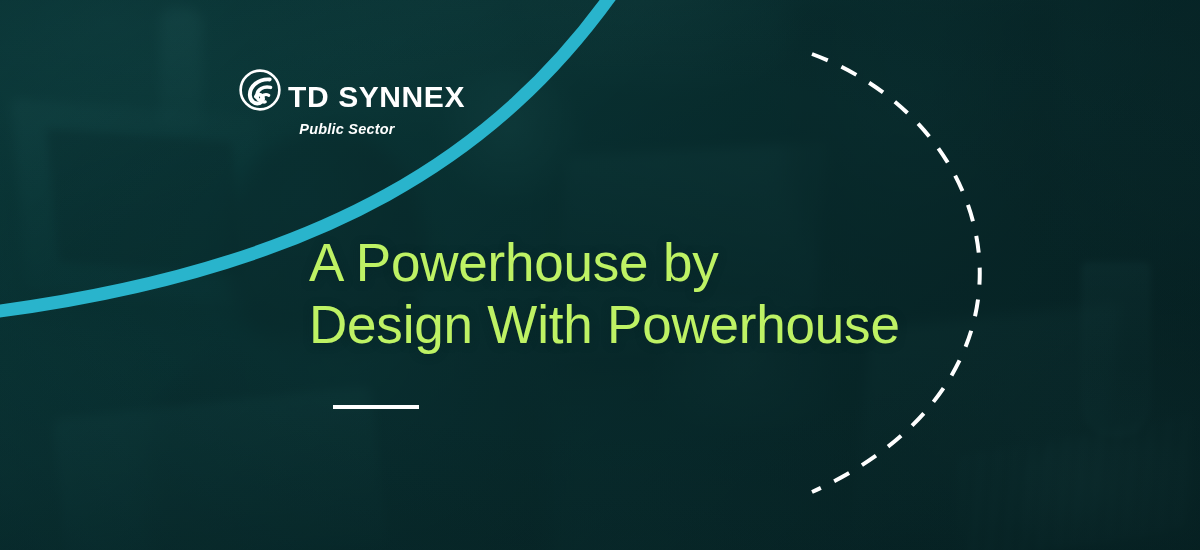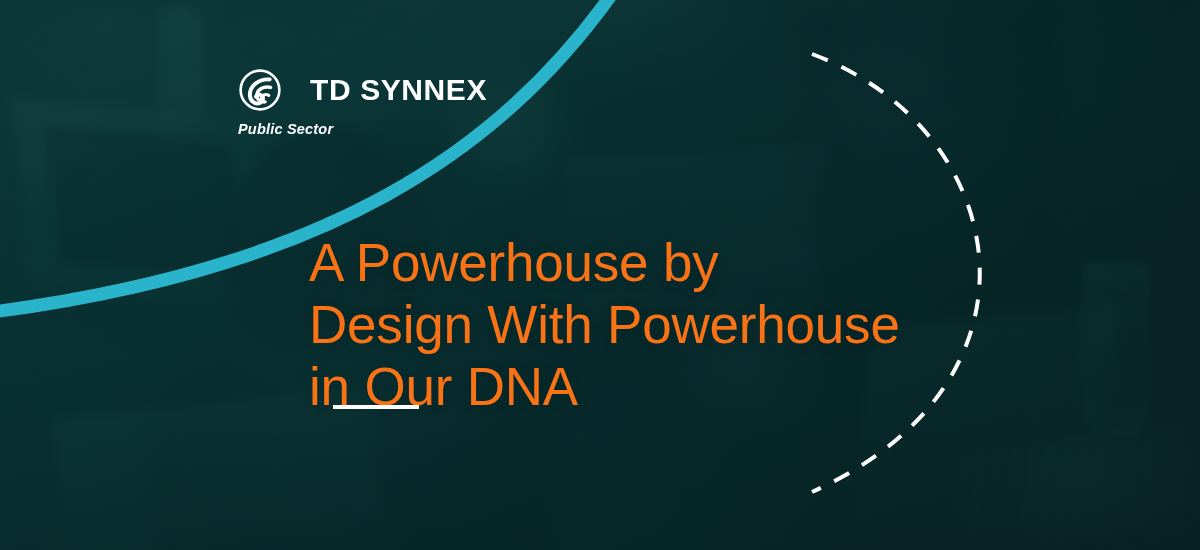--- a/index.html
+++ b/index.html
@@ -194,56 +194,56 @@
   }
 
   .logo-block {
     position: absolute;
     left: 238px;
     top: 68px;
     width: 220px;
   }
   .logo-row {
     display: flex;
-    align-items: center;
-    gap: 28px;
+    align-items: flex-end;
+    gap: 6px;
   }
   .logo-mark {
     width: 44px;
     height: 44px;
     flex: 0 0 44px;
     display: block;
   }
   .logo-word {
     color: #ffffff;
     font-family: "Liberation Sans", sans-serif;
     font-weight: bold;
     font-size: 30px;
     letter-spacing: 0.6px;
     line-height: 1;
     white-space: nowrap;
   }
   .logo-tagline {
     margin-top: 9px;
-    text-align: left;
+    text-align: center;
     padding-right: 2px;
     color: #ffffff;
     font-family: "Liberation Sans", sans-serif;
     font-weight: bold;
     font-style: italic;
     font-size: 14.5px;
     letter-spacing: 0.2px;
   }
 
   .headline {
     position: absolute;
     left: 309px;
     top: 196px;
     width: 620px;
-    color: #f97316;
+    color: #bef264;
     font-family: "Liberation Sans", sans-serif;
     font-weight: normal;
     font-size: 53px;
     line-height: 62px;
     letter-spacing: -0.2px;
     text-shadow: 0 1px 10px rgba(6,32,34,0.35);
   }
   .headline-line { display: block; white-space: nowrap; }
 
   .rule {
@@ -298,19 +298,18 @@
           <path d="M 70 62 C 62 58 54 62 53 69 C 52 75 57 79 62 77" fill="none" stroke="#ffffff" stroke-width="7" stroke-linecap="round"></path>
         </svg>
         <span class="logo-word">TD SYNNEX</span>
       </div>
       <div class="logo-tagline">Public Sector</div>
     </div>
 
     <h1 class="headline">
       <span class="headline-line">A Powerhouse by</span>
       <span class="headline-line">Design With Powerhouse</span>
-      <span class="headline-line">in Our DNA</span>
     </h1>
 
     <div class="rule"></div>
 
   </div>
 </div>
 
 </body></html>

